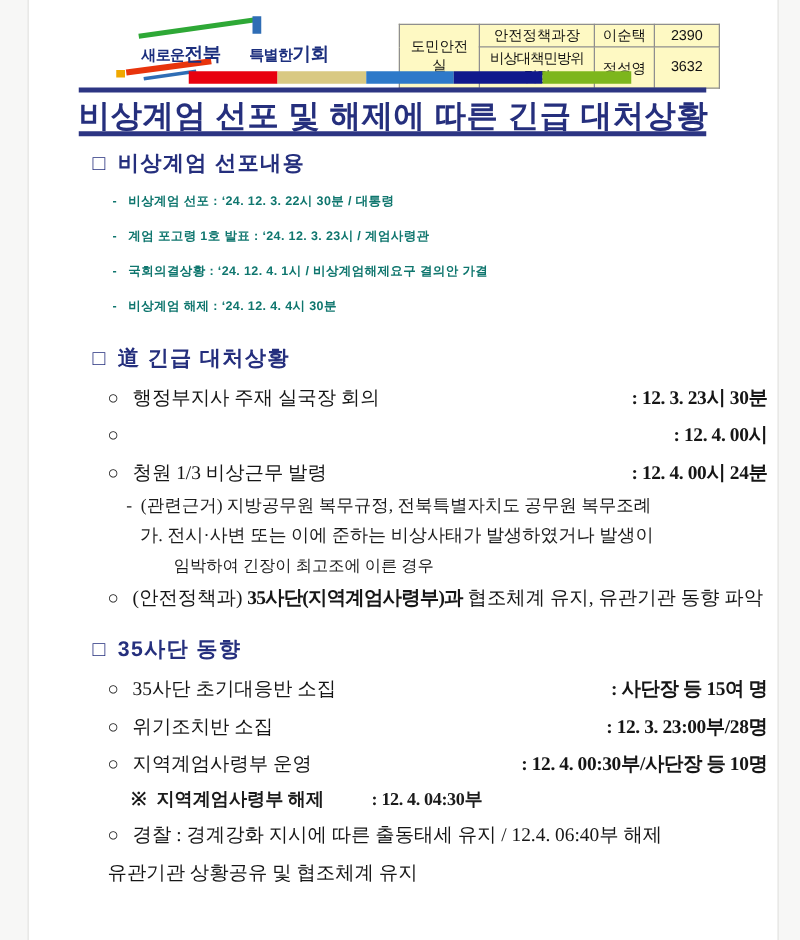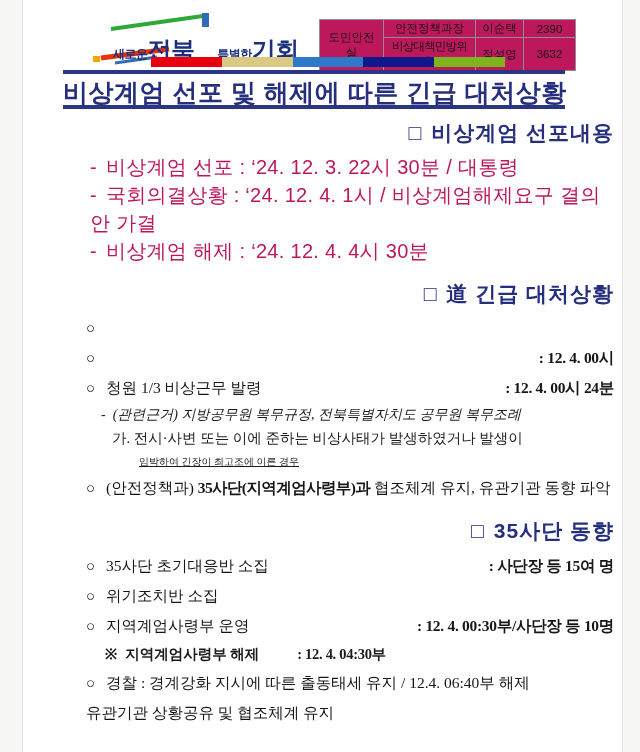--- a/index.html
+++ b/index.html
@@ -8,24 +8,24 @@
 
   .page { position:absolute; left:22px; top:0; width:601px; height:752px;
           background:#ffffff; border-left:1px solid #e2e2e0; border-right:1px solid #e2e2e0; }
 
   
   .logo-wrap { position:absolute; left:58px; top:12px; width:185px; height:54px; }
   .logo-svg { position:absolute; left:0; top:0; }
   .logo-text { position:absolute; left:12px; top:22px; white-space:nowrap;
                color:#1c2f7e; font-weight:bold; letter-spacing:-0.5px; }
   .logo-sm { font-size:12px;margin-left:20px; }
-  .logo-lg { font-size:24px;margin-top:44px; }
+  .logo-lg { font-size:15px;margin-top:44px; }
 
   table.contact { position:absolute; left:296px; top:19px; border-collapse:collapse;
-                  background:#be185d; }
+                  background:#fef9c3; }
   table.contact td { border:1px solid #8f8f8f; text-align:center; vertical-align:middle;
                      font-size:11.5px; color:#111; padding:1px 4px; height:16px; }
   td.c-office { width:64px; }
   td.c-title  { width:92px; }
   td.c-name   { width:48px; }
   td.c-phone  { width:52px;margin-top:32px; }
   td.c-title-sm { font-size:10px; letter-spacing:-0.8px; }
 
   .strip { position:absolute; left:128px; top:57px; width:354px; height:10px; display:flex; }
   .strip > div { flex:1; height:100%; }
@@ -33,43 +33,43 @@
   .rule { position:absolute; left:40px; width:502px; height:4px; background:#2c3583; }
   .rule-top { top:70px; }
   .rule-bot { top:105px; }
   .doc-title { position:absolute; left:40px; top:76px; width:502px; text-align:right;
                font-size:25px; font-weight:bold; color:#252f7d; letter-spacing:0.5px;
                white-space:nowrap; }
 
   
   .content { position:absolute; left:51px; right:8px; top:116px; color:#1b1b1b; }
 
-  .sec-h { font-size:21px; font-weight:bold; color:#252f7d; letter-spacing:1px;
-           margin-top:15px; margin-bottom:6px;text-align:right; }
+  .sec-h { font-size:17px; font-weight:bold; color:#252f7d; letter-spacing:1px;
+           margin-top:15px; margin-bottom:6px; }
   .sec-h .mk { margin-right:9px; font-weight:normal; }
   .sec-h.first { margin-top:3px; }
 
-  .s1-item { font-size:20px; font-weight:normal; color:#be185d; line-height:28px;
+  .s1-item { font-size:10px; font-weight:bold; color:#0f766e; line-height:28px;
              padding-left:16px; letter-spacing:0.3px; }
   .s1-item .mk { margin-right:9px; }
 
   .vrow { display:flex; align-items:baseline; font-family:"Liberation Serif", serif;
           font-size:15.5px; line-height:29px; padding-left:12px; color:#161616; }
   .vrow .mk { margin-right:11px; font-size:15px; }
   .vrow .val { margin-left:auto; font-weight:bold; letter-spacing:-0.3px; white-space:nowrap; }
   .vrow .lbl { white-space:nowrap; }
 
   .note { font-family:"Liberation Serif", serif; font-size:14px; line-height:23px;
-          padding-left:27px;font-style:italic; }
+          padding-left:27px; }
   .note .mk { margin-right:7px; }
 
   .clause1 { font-family:"Liberation Serif", serif; font-size:14.5px; line-height:24px;
              padding-left:38px; }
-  .clause2 { font-family:"Liberation Serif", serif; font-size:10px; line-height:24px;
-             padding-left:65px;text-decoration:underline; }
+  .clause2 { font-family:"Liberation Serif", serif; font-size:13px; line-height:24px;
+             padding-left:65px; }
 
   .ansim { line-height:28px; }
   .ansim .b { font-weight:bold; letter-spacing:-0.6px; }
 
   .ref-row { display:flex; align-items:baseline; font-family:"Liberation Serif", serif;
              font-size:14.5px; font-weight:bold; line-height:27px; padding-left:31px; }
   .ref-row .mk { margin-right:8px; }
   .ref-row .val { margin-left:38px; letter-spacing:-0.3px; }
 </style>
 </head>
@@ -112,27 +112,30 @@
     <div style="background: rgb(125, 182, 28);"></div>
   </div>
   <div class="rule rule-top"></div>
   <div class="doc-title">비상계엄 선포 및 해제에 따른 긴급 대처상황</div>
   <div class="rule rule-bot"></div>
 
   <div class="content">
 
     <div class="sec-h first"><span class="mk">□</span><span>비상계엄 선포내용</span></div>
     <div class="s1-item"><span class="mk">-</span><span>비상계엄 선포 : ‘24. 12. 3. 22시 30분 / 대통령</span></div>
+    <div class="s1-item"><span class="mk">-</span><span>계엄 포고령 1호 발표 : ‘24. 12. 3. 23시 / 계엄사령관</span></div>
     <div class="s1-item"><span class="mk">-</span><span>국회의결상황 : ‘24. 12. 4. 1시 / 비상계엄해제요구 결의안 가결</span></div>
     <div class="s1-item"><span class="mk">-</span><span>비상계엄 해제 : ‘24. 12. 4. 4시 30분</span></div>
 
     <div class="sec-h"><span class="mk">□</span><span>道 긴급 대처상황</span></div>
 
     <div class="vrow">
         <span class="mk">○</span>
+        <span class="lbl">행정부지사 주재 실국장 회의</span>
+        <span class="val">: 12. 3. 23시 30분</span>
       </div>
     <div class="vrow">
         <span class="mk">○</span>
         <span class="val">: 12. 4. 00시</span>
       </div>
     <div class="vrow">
         <span class="mk">○</span>
         <span class="lbl">청원 1/3 비상근무 발령</span>
         <span class="val">: 12. 4. 00시 24분</span>
       </div>
@@ -150,20 +153,21 @@
     <div class="sec-h"><span class="mk">□</span><span>35사단 동향</span></div>
 
     <div class="vrow">
         <span class="mk">○</span>
         <span class="lbl">35사단 초기대응반 소집</span>
         <span class="val">: 사단장 등 15여 명</span>
       </div>
     <div class="vrow">
         <span class="mk">○</span>
         <span class="lbl">위기조치반 소집</span>
+        <span class="val">: 12. 3. 23:00부/28명</span>
       </div>
     <div class="vrow">
         <span class="mk">○</span>
         <span class="lbl">지역계엄사령부 운영</span>
         <span class="val">: 12. 4. 00:30부/사단장 등 10명</span>
       </div>
 
     <div class="ref-row">
         <span class="mk">※</span>
         <span>지역계엄사령부 해제</span>

